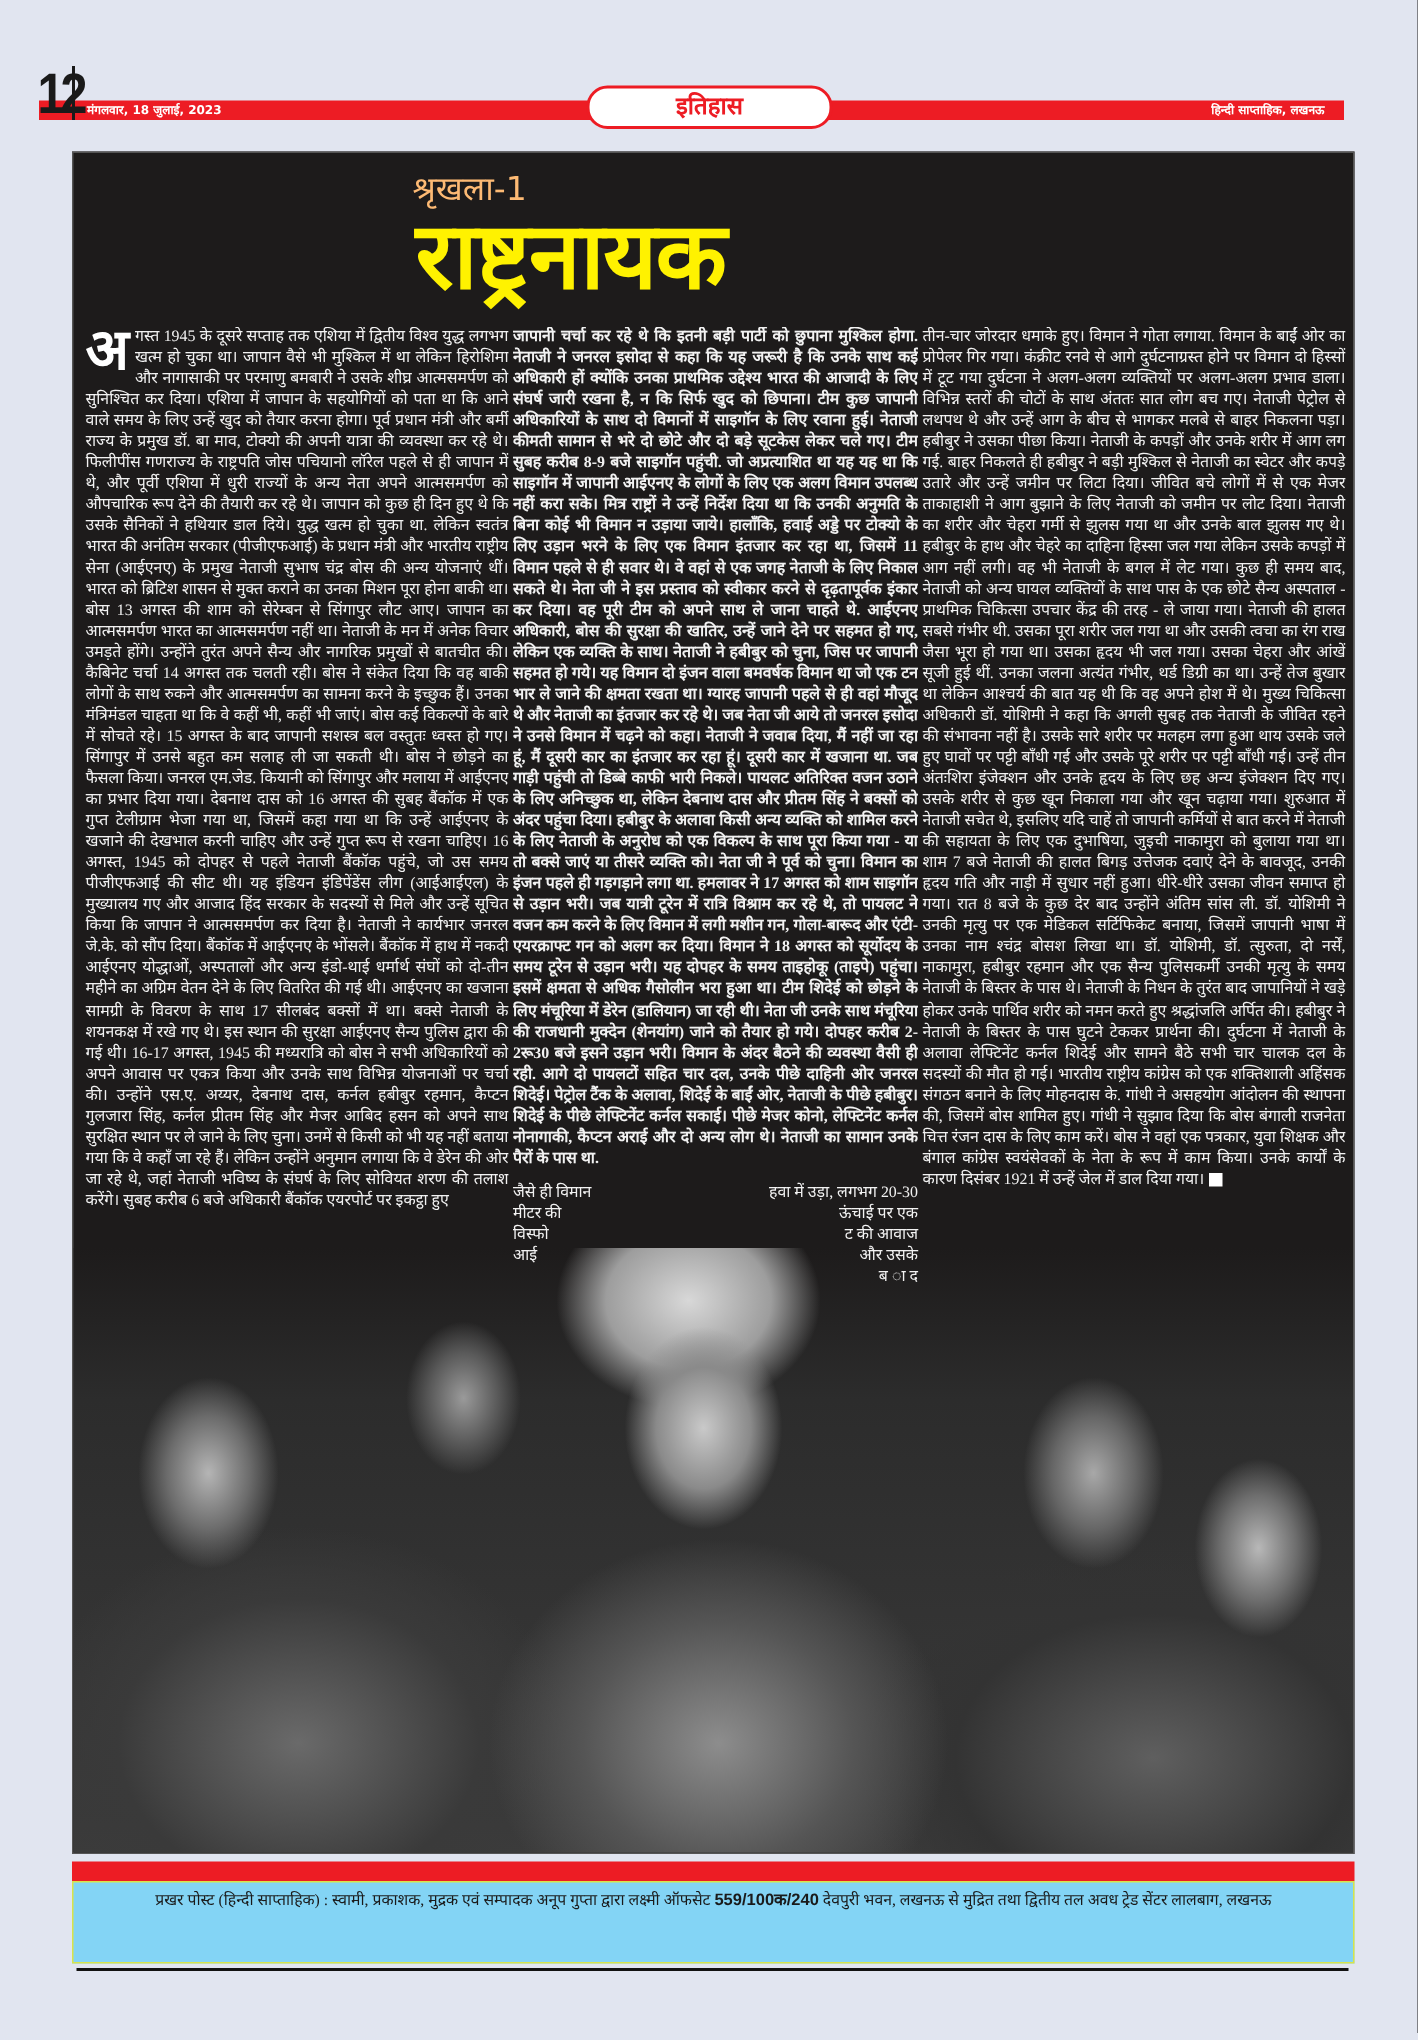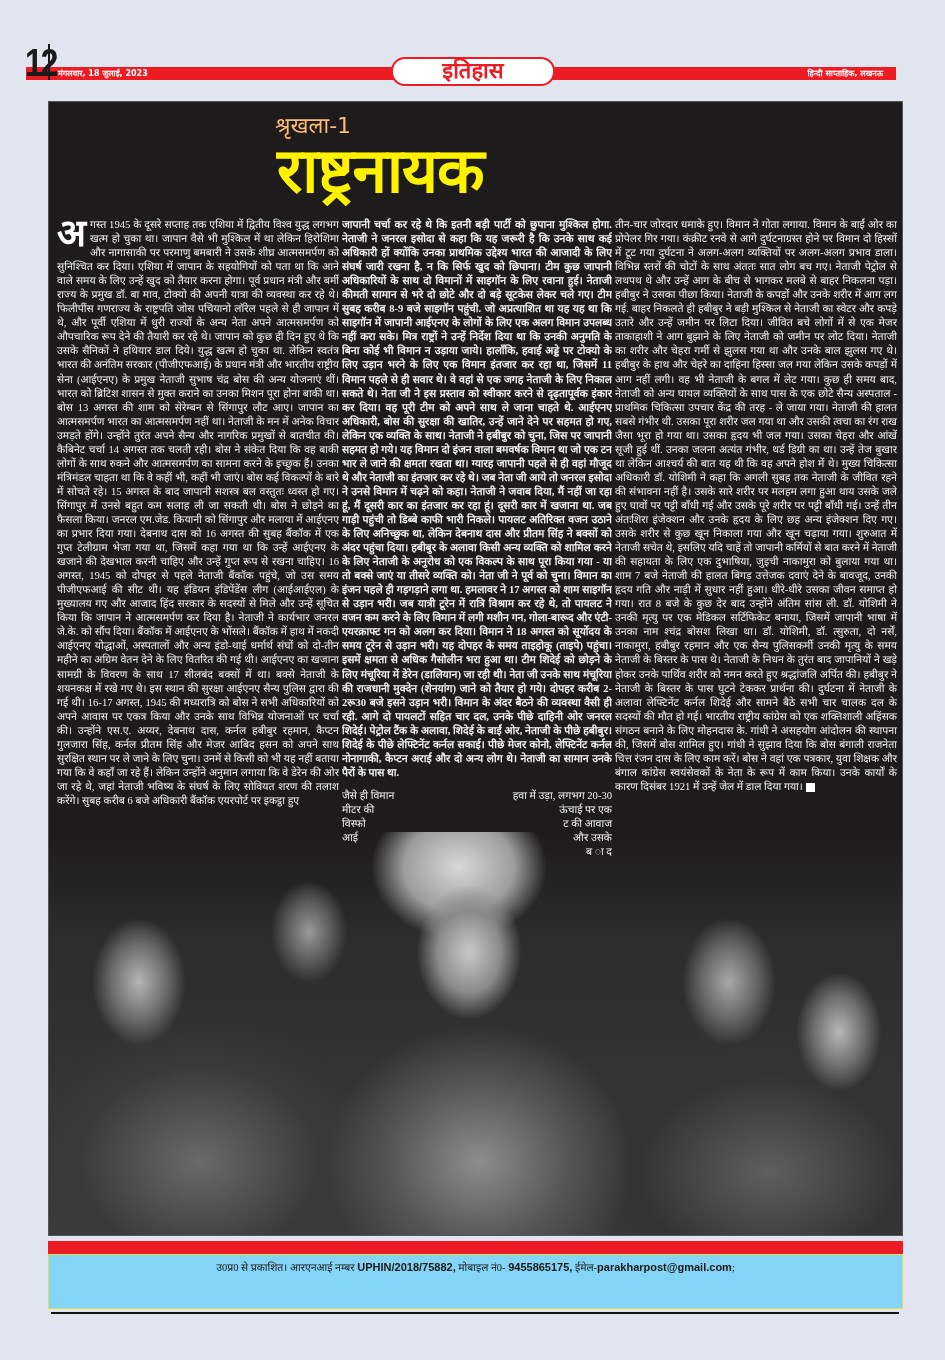--- a/index.html
+++ b/index.html
@@ -4,21 +4,21 @@
 <style>
   * { box-sizing: border-box; margin: 0; padding: 0; }
   html, body { width: 945px; height: 1360px; overflow: hidden; }
   body { background: #e1e5f0; font-family: "DejaVu Sans", sans-serif; position: relative; }
 
   .header { position: absolute; left: 0; top: 0; width: 945px; height: 100px; }
   .page-num { position: absolute; left: 25px; top: 46px; font-family: "Liberation Sans", sans-serif; font-weight: bold; font-size: 38px; line-height: 34px; color: #1a1a1a; letter-spacing: -3px; transform: scaleX(0.85); transform-origin: left; }
   .page-divider { position: absolute; left: 48px; top: 44px; width: 2px; height: 36px; background: #1a1a1a; }
   .red-bar { position: absolute; left: 26px; top: 67px; width: 870px; height: 13px; background: #ed1c24; }
   .date-text { position: absolute; left: 58px; top: 68px; font-size: 8px; color: #fff; font-weight: bold; line-height: 11px; }
-  .section-pill { position: absolute; left: 391px; top: 57px; width: 164px; height: 29px; background: #fff; border: 2px solid #ed1c24; border-radius: 14px; text-align: center; font-size: 22px; font-weight: bold; color: #ed1c24; line-height: 24px; }
+  .section-pill { position: absolute; left: 391px; top: 57px; width: 164px; height: 29px; background: #fff; border: 2px solid #ed1c24; border-radius: 14px; text-align: center; font-size: 16px; font-weight: bold; color: #ed1c24; line-height: 24px; }
   .pub-text { position: absolute; right: 62px; top: 68px; font-size: 8px; color: #fff; font-weight: bold; line-height: 11px; }
 
   .main { position: absolute; left: 48px; top: 101px; width: 855px; height: 1135px; background: #1d1b1b; overflow: hidden; border: 1px solid #555; }
 
   .photo { position: absolute; left: 0; top: 730px; width: 855px; height: 405px;
     background:
       radial-gradient(ellipse 70px 90px at 420px 120px, #c9c9c9 0%, #8a8a8a 45%, transparent 75%),
       radial-gradient(ellipse 110px 90px at 410px 35px, #d8d8d8 0%, #9d9d9d 50%, transparent 80%),
       radial-gradient(ellipse 180px 160px at 430px 330px, #8d8d8d 0%, #555 50%, transparent 85%),
       radial-gradient(ellipse 55px 75px at 90px 150px, #b5b5b5 0%, #6c6c6c 50%, transparent 85%),
@@ -99,16 +99,16 @@
     <div class="tail-row">
         <span></span>
         <span>ब ा द</span>
       </div>
   </div>
 </div>
 
 <div class="footer">
   <div class="footer-red"></div>
   <div class="footer-blue">
-    <div><span>उ0प्र0 से प्रकाशित। आरएनआई नम्बर </span><b>UPHIN/2018/75882,</b><span> मोबाइल नं0- </span><b>9455865175,</b><span> ईमेल-</span><b>parakharpost@gmail.com</b><span>;</span></div>
+    <div><span>प्रखर पोस्ट (हिन्दी साप्ताहिक) : स्वामी, प्रकाशक, मुद्रक एवं सम्पादक अनूप गुप्ता द्वारा लक्ष्मी ऑफसेट </span><b>559/100क/240</b><span> देवपुरी भवन, लखनऊ से मुद्रित तथा द्वितीय तल अवध ट्रेड सेंटर लालबाग, लखनऊ</span></div>
   </div>
   <div class="footer-line"></div>
 </div>
 
 </body></html>

